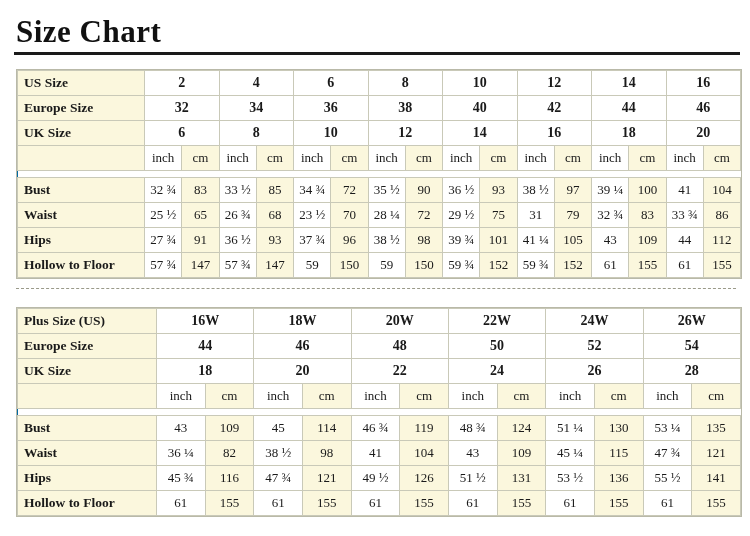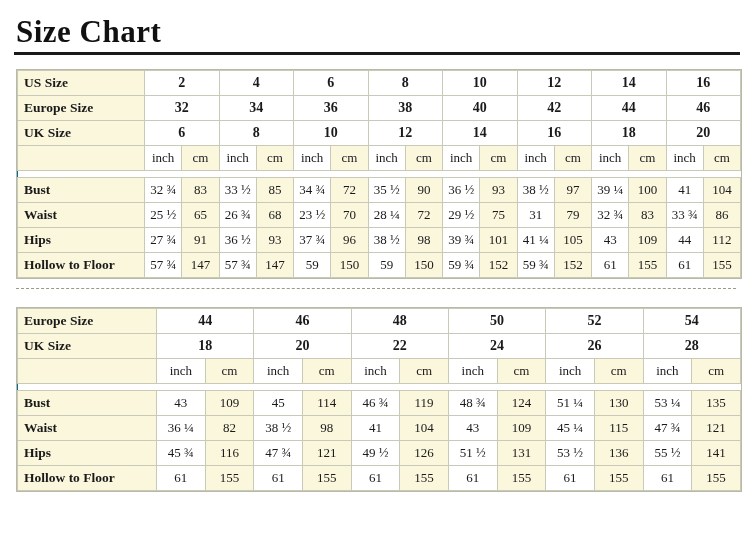--- a/index.html
+++ b/index.html
@@ -231,20 +231,29 @@
         </tbody>
     </table>
   </div>
 
   <div class="dashed-divider"></div>
 
   <div class="table-wrap second">
     <table>
       <tbody id="t2-body">
           <tr>
+            <td class="rowhead" style="width: 130px;">Plus Size (US)</td>
+            <td class="hdr plain" colspan="2">16W</td>
+            <td class="hdr plain" colspan="2">18W</td>
+            <td class="hdr plain" colspan="2">20W</td>
+            <td class="hdr plain" colspan="2">22W</td>
+            <td class="hdr plain" colspan="2">24W</td>
+            <td class="hdr plain" colspan="2">26W</td>
+          </tr>
+          <tr>
             <td class="rowhead" style="width: 130px;">Europe Size</td>
             <td class="hdr plain" colspan="2">44</td>
             <td class="hdr plain" colspan="2">46</td>
             <td class="hdr plain" colspan="2">48</td>
             <td class="hdr plain" colspan="2">50</td>
             <td class="hdr plain" colspan="2">52</td>
             <td class="hdr plain" colspan="2">54</td>
           </tr>
           <tr>
             <td class="rowhead" style="width: 130px;">UK Size</td>

